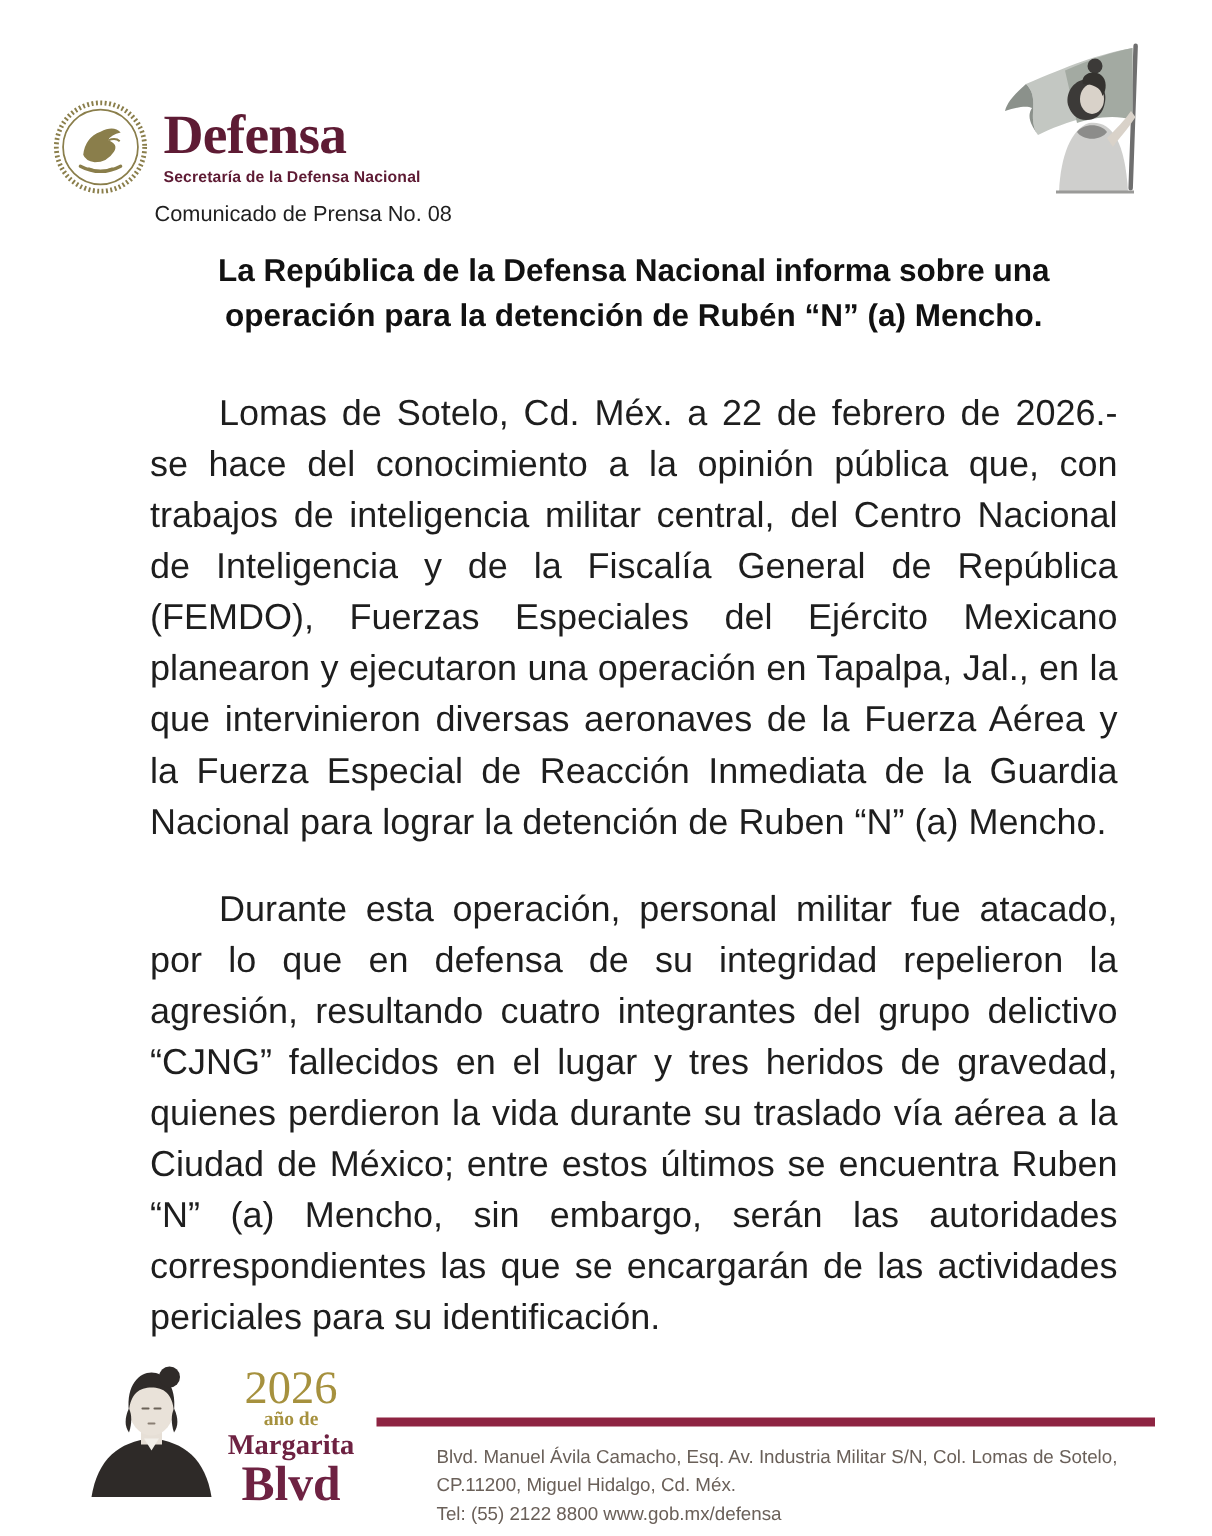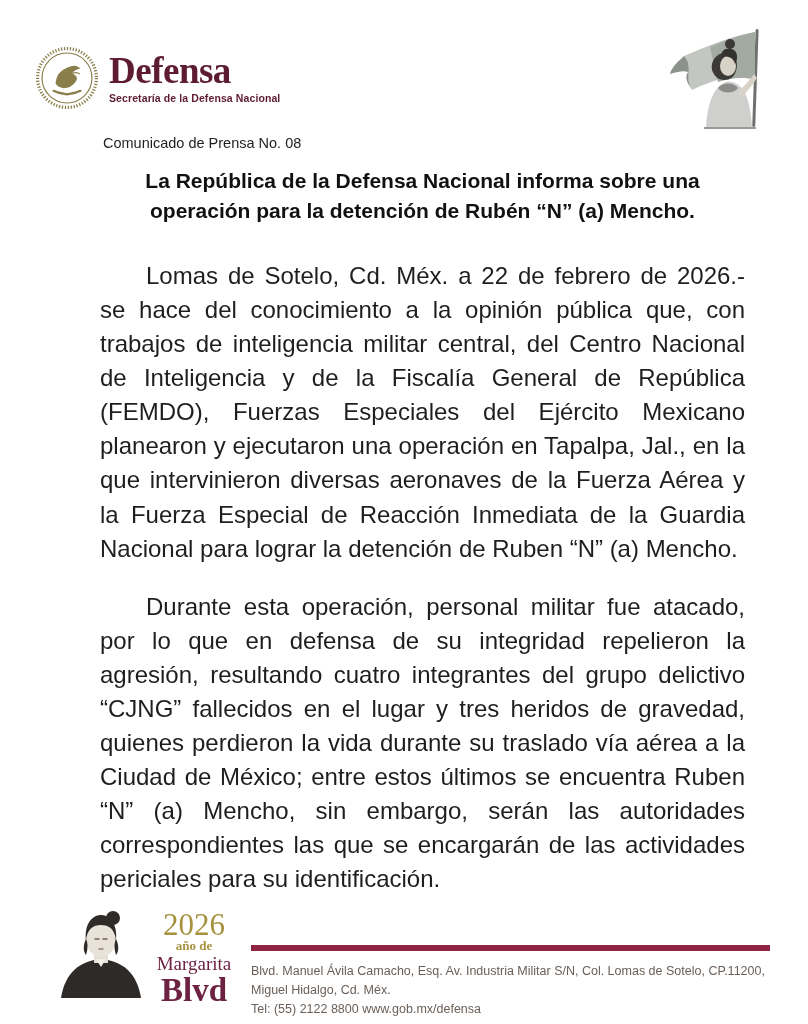--- a/index.html
+++ b/index.html
@@ -17,21 +17,21 @@
     position:relative;
     width:808px;height:1024px;
     background:#ffffff;
     font-family:"Liberation Sans", sans-serif;
     overflow:hidden;
     margin:0 auto;
   }
   
   .header{
     position:absolute;top:26px;left:35px;right:16px;
-    display:flex;justify-content:space-between;align-items:center;
+    display:flex;justify-content:space-between;align-items:flex-end;
   }
   .brand{display:flex;align-items:center;gap:10px;}
   .seal-svg{width:64px;height:64px;flex:none;}
   .brand-text{display:flex;flex-direction:column;}
   .brand-title{
     font-family:"Liberation Serif", serif;
     font-size:37px;font-weight:bold;color:var(--brand-maroon);
     line-height:1;letter-spacing:-0.5px;
   }
   .brand-subtitle{
@@ -63,25 +63,25 @@
     position:absolute;top:903px;left:55px;right:38px;
     display:flex;align-items:flex-start;
   }
   .portrait-svg{width:92px;height:95px;flex:none;}
   .year-stack{
     width:94px;text-align:center;margin-top:8px;flex:none;
     font-family:"Liberation Serif", serif;
   }
   .year-big{font-size:31px;font-weight:normal;color:var(--footer-gold);line-height:0.9;}
   .year-label{font-size:13px;font-weight:bold;color:var(--footer-gold);line-height:1.15;}
-  .name-first{font-size:19px;font-weight:normal;color:var(--footer-maroon);line-height:1.1;}
+  .name-first{font-size:19px;font-weight:bold;color:var(--footer-maroon);line-height:1.1;}
   .name-last{font-size:33px;font-weight:bold;color:var(--footer-maroon);line-height:0.95;}
   .contact{flex:1;margin-left:10px;padding-top:42px;}
   .divider{height:6px;background:var(--accent-line);}
-  .addr{margin-top:11px;font-size:12.5px;color:var(--footer-ink);line-height:1.5;}
+  .addr{margin-top:11px;font-size:12.5px;color:var(--footer-ink);line-height:1.5;margin-left:40px;}
 </style>
 </head>
 <body>
 
 <div class="page">
 
   <div class="header">
     <div class="brand">
       <svg class="seal-svg" viewBox="0 0 100 100" aria-hidden="true">
         <circle cx="50" cy="50" r="46" fill="none" stroke="#8a7e4b" stroke-width="5" stroke-dasharray="2 2.6"></circle>

